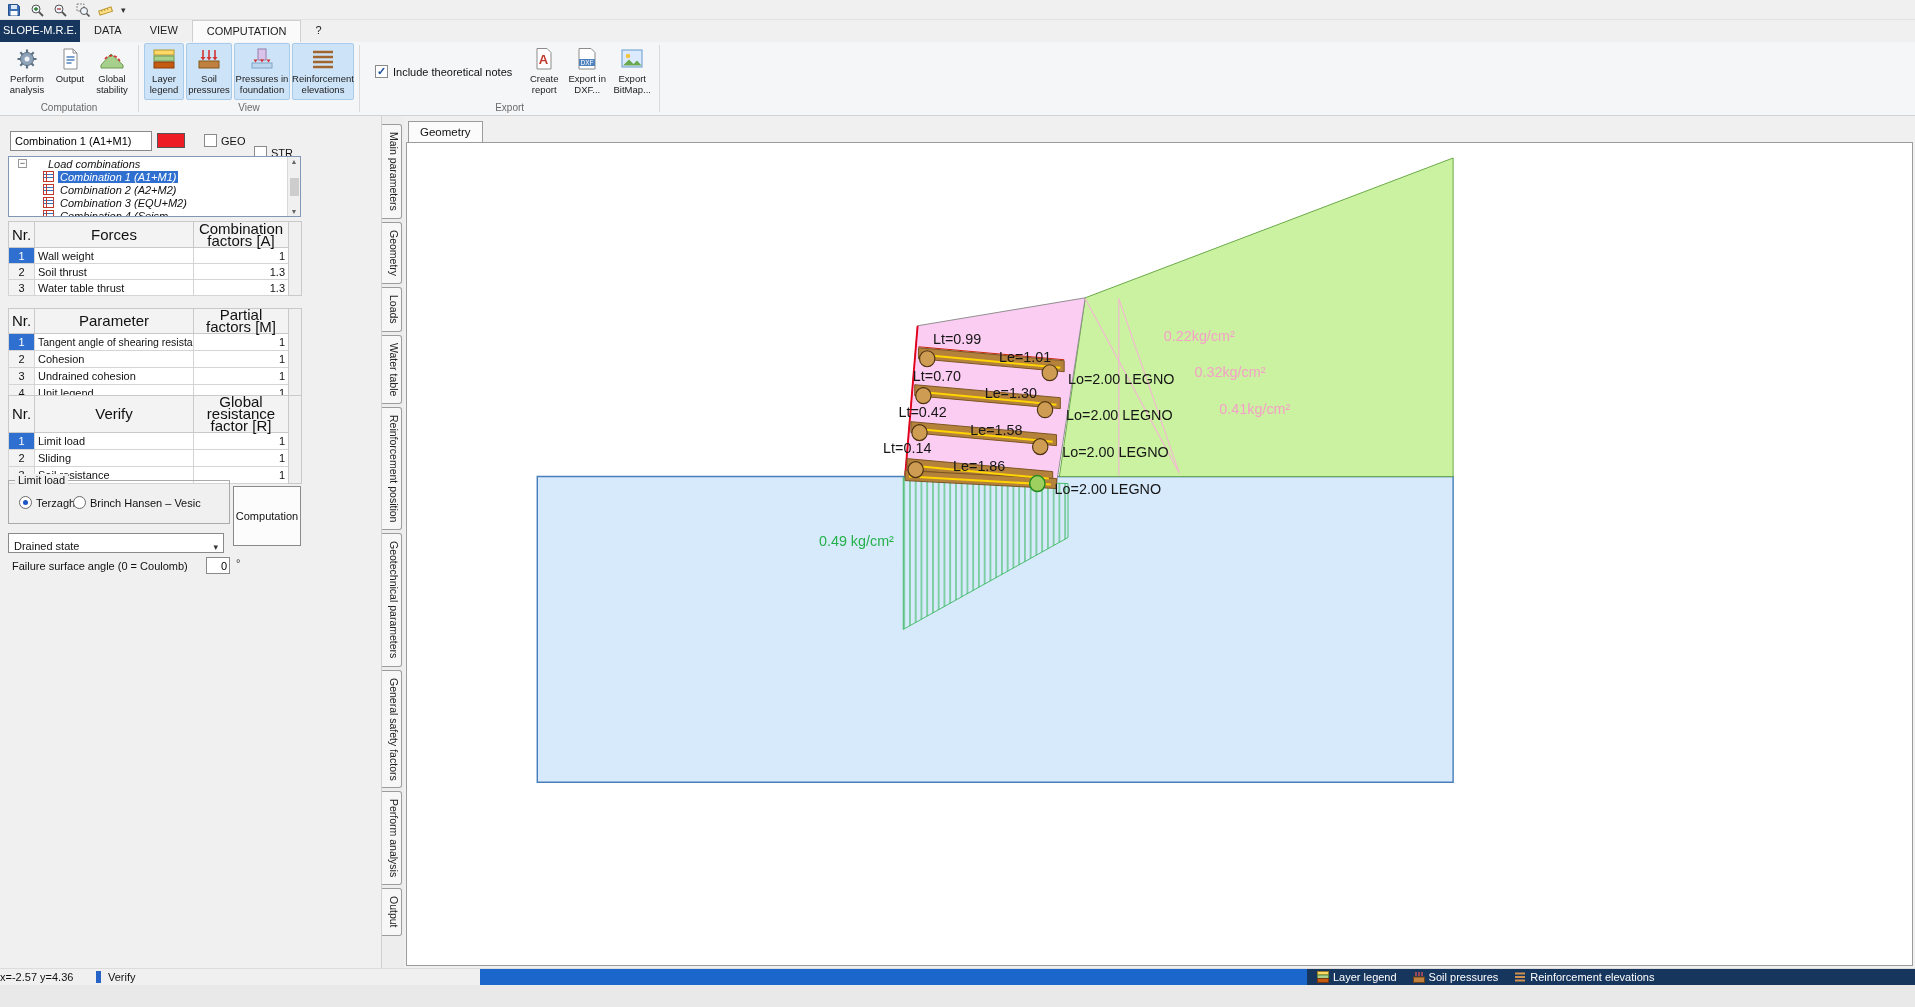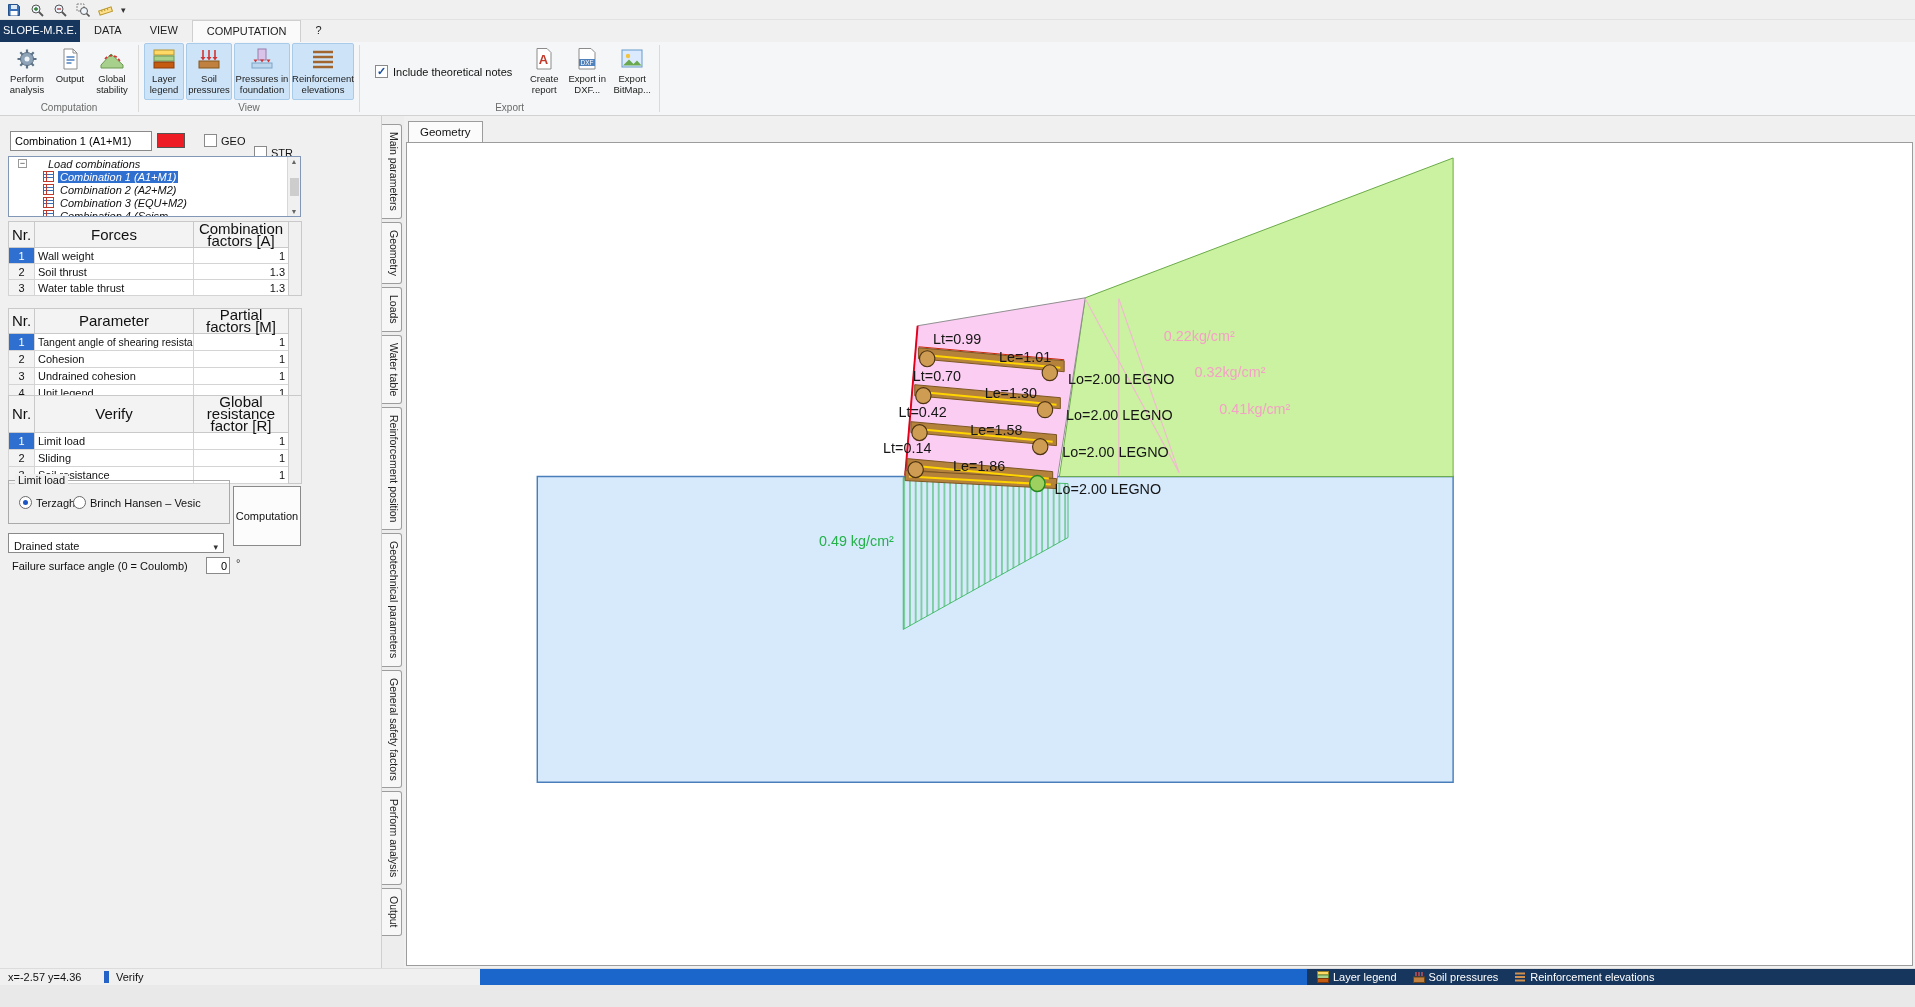--- a/index.html
+++ b/index.html
@@ -68,21 +68,21 @@
   .viewtabs{height:26px;display:flex;align-items:flex-end;padding-left:4px;}
   .viewtab{background:#fbfbfb;border:1px solid #9c9c9c;border-bottom:none;padding:4px 11px;font-size:11.5px;}
   .canvas{flex:1;margin:0 2px 2px 2px;background:#fff;border:1px solid #9c9c9c;position:relative;}
   .canvas svg{position:absolute;inset:0;width:100%;height:100%;font-family:"Liberation Sans",sans-serif;}
   .dlbl{font-size:15px;fill:#161616;}
   .plbl{font-size:15px;fill:#f5a0c8;}
   .glbl{font-size:15px;fill:#25b14a;}
   
   .statusbar{height:17px;display:flex;align-items:stretch;background:#f0f0f0;border-top:1px solid #dcdcdc;}
   .sb-left{width:480px;flex:none;display:flex;align-items:center;}
-  .sb-coords{margin-left:8px;width:96px;}
+  .sb-coords{margin-left:0;width:96px;}
   .sb-tick{width:5px;height:12px;background:#2563c6;margin-right:7px;flex:none;}
   .sb-progress{width:827px;flex:none;background:#1b66cb;}
   .sb-right{flex:1;background:#17365d;color:#fff;display:flex;align-items:center;padding-left:10px;}
   .sb-item{display:flex;align-items:center;gap:4px;margin-right:16px;}
 </style>
 </head>
 <body>
 
 <div>
 

